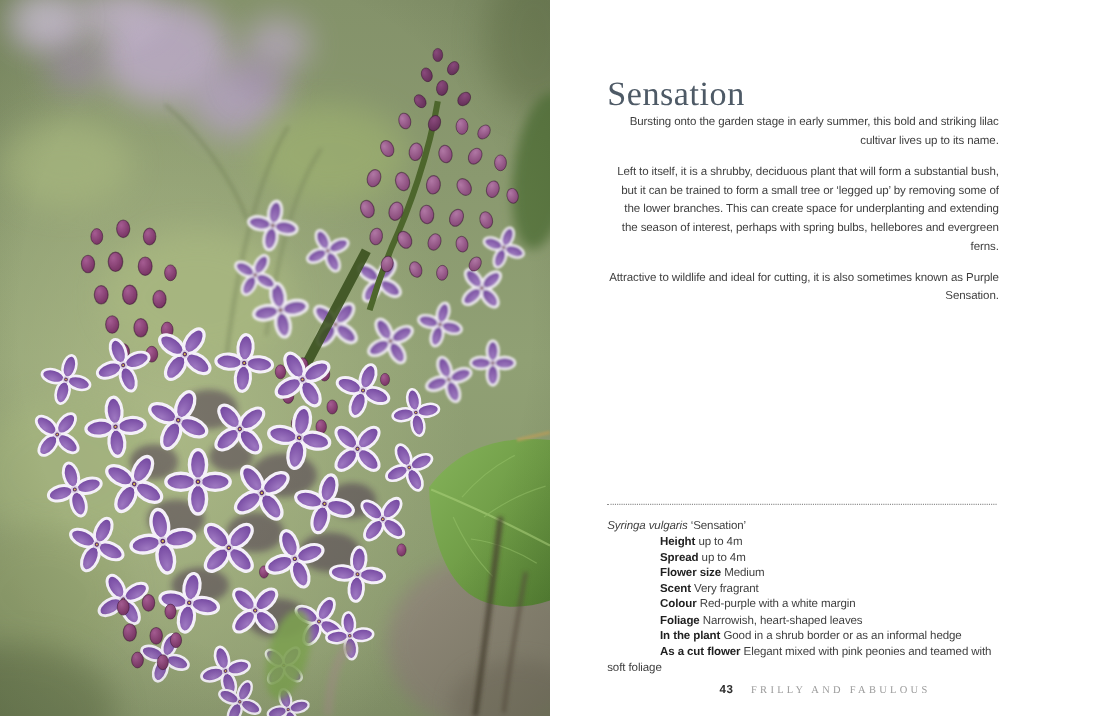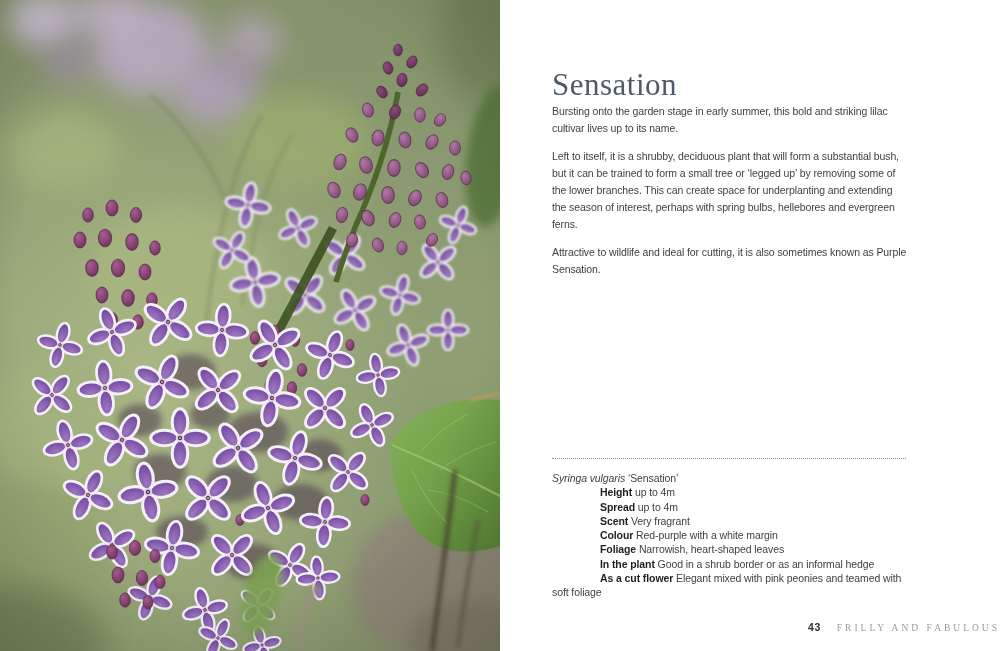--- a/index.html
+++ b/index.html
@@ -7,29 +7,29 @@
        font-family:"Liberation Sans",sans-serif;overflow:hidden;}
   .spread{position:absolute;inset:0;width:972px;height:651px;}
   .photo{position:absolute;left:0;top:0;width:500px;height:651px;overflow:hidden;background:#8a9870;}
   .photo svg{display:block;width:500px;height:651px;}
   .rightpage{position:absolute;left:500px;top:0;width:500px;height:651px;background:#fff;}
   .title{position:absolute;left:52px;top:46px;
          font-family:"Liberation Serif","DejaVu Serif",serif;
          font-size:31px;font-weight:400;color:#4e5a66;letter-spacing:.5px;}
   .paras{position:absolute;left:52px;top:103px;width:356px;
          font-size:10.5px;line-height:17px;color:#3f3f3f;letter-spacing:-.1px;text-align:left;}
-  .paras p{margin:0 0 11px 0;}
+  .paras p{margin:0 0 11px 0;text-align:right;}
   .specs{position:absolute;left:52px;top:458px;width:354px;
          font-size:10.5px;line-height:14.3px;color:#3f3f3f;
          border-top:1px dotted #8f8f8f;padding-top:12px;letter-spacing:-.1px;}
   .specs .species{font-style:italic;}
   .specs .species .cultivar{font-style:normal;}
   .specs b{color:#1f1f1f;font-weight:bold;margin-left:48px;}
   .specrow{white-space:normal;}
-  .footer{position:absolute;left:0;top:617px;width:500px;text-align:right;}
+  .footer{position:absolute;left:0;top:617px;width:500px;text-align:center;}
   .pageno{font-weight:bold;font-size:10.5px;color:#2e2e2e;margin-right:16px;letter-spacing:.5px;}
   .section{font-family:"Liberation Serif","DejaVu Serif",serif;
            font-size:9.5px;color:#9b9b9b;letter-spacing:3px;}
 </style>
 </head>
 <body>
 
 <div class="spread">
 
   <div class="photo">
@@ -310,20 +310,21 @@
         <p>Attractive to wildlife and ideal for cutting, it is also sometimes known as Purple Sensation.</p>
       </div>
 
     <div class="specs">
       <div class="species specrow">
         <span>Syringa vulgaris</span><span class="cultivar"> ‘Sensation’</span>
       </div>
       <div id="specItems">
           <div class="specrow"><b>Height</b> up to 4m</div>
           <div class="specrow"><b>Spread</b> up to 4m</div>
+          <div class="specrow"><b>Flower size</b> Medium</div>
           <div class="specrow"><b>Scent</b> Very fragrant</div>
           <div class="specrow"><b>Colour</b> Red-purple with a white margin</div>
           <div class="specrow"><b>Foliage</b> Narrowish, heart-shaped leaves</div>
           <div class="specrow"><b>In the plant</b> Good in a shrub border or as an informal hedge</div>
           <div class="specrow"><b>As a cut flower</b> Elegant mixed with pink peonies and teamed with soft foliage</div>
         </div>
     </div>
 
     <div class="footer">
       <span class="pageno">43</span><span class="section">FRILLY AND FABULOUS</span>

